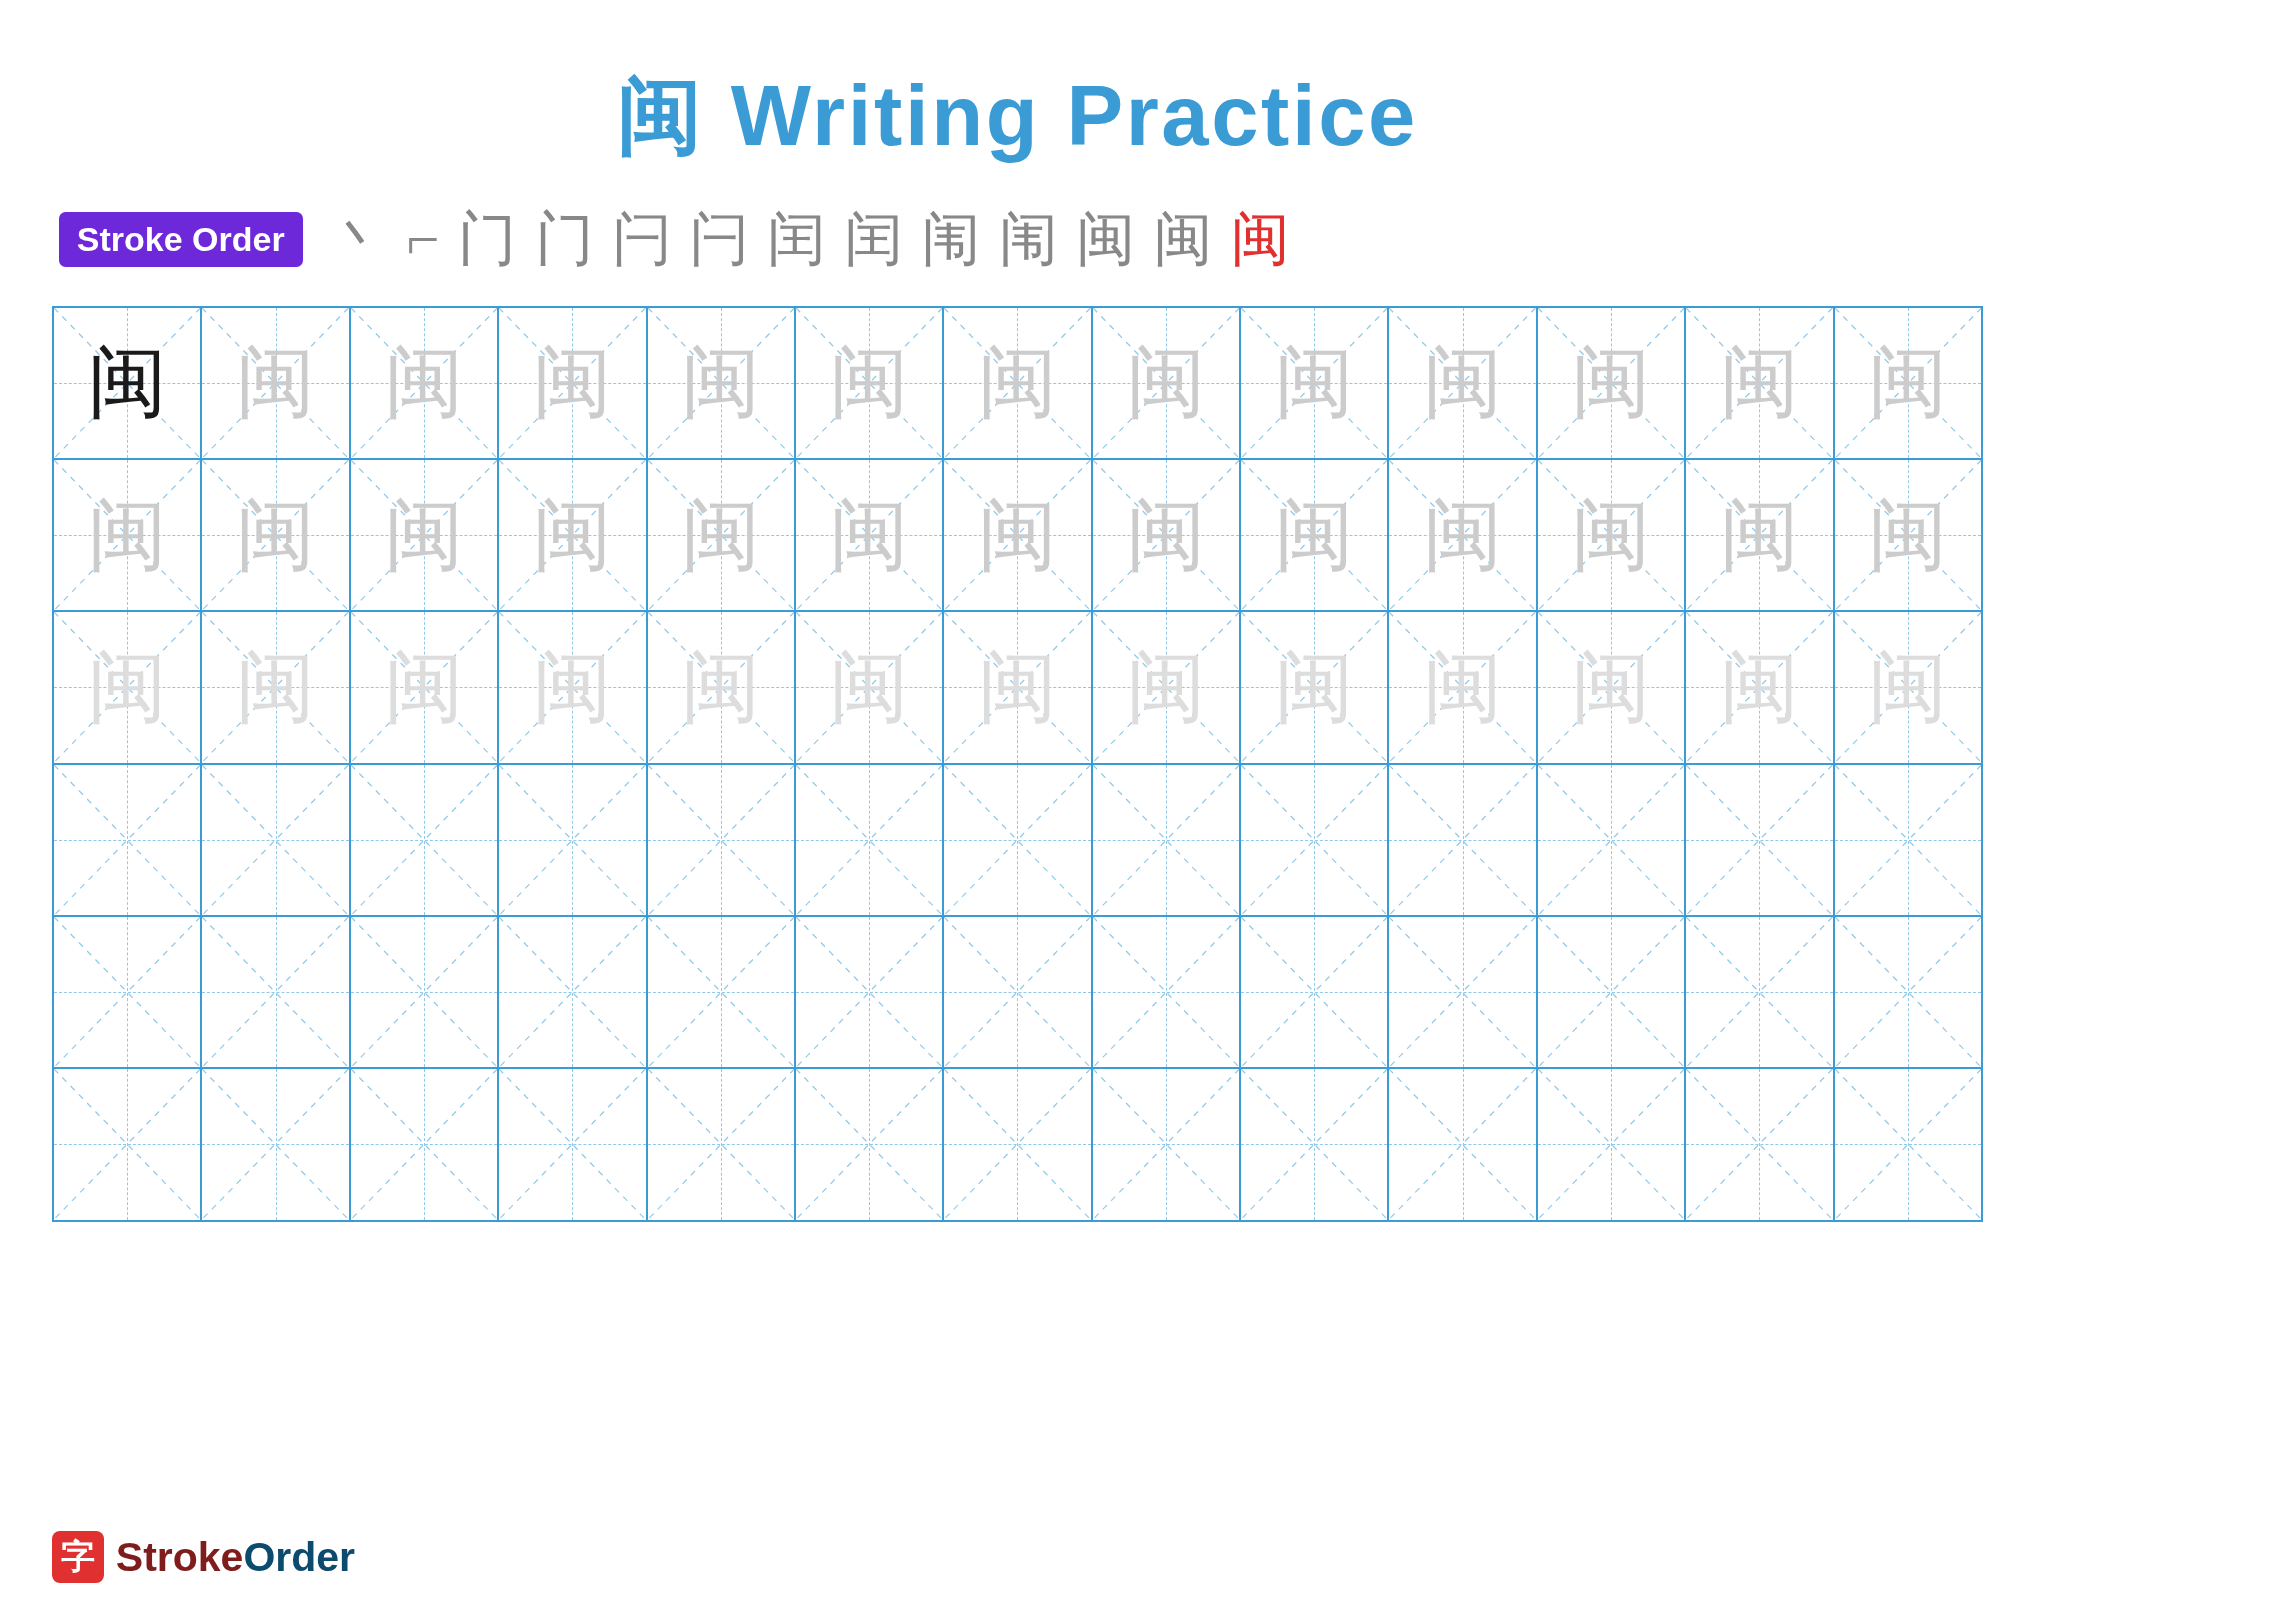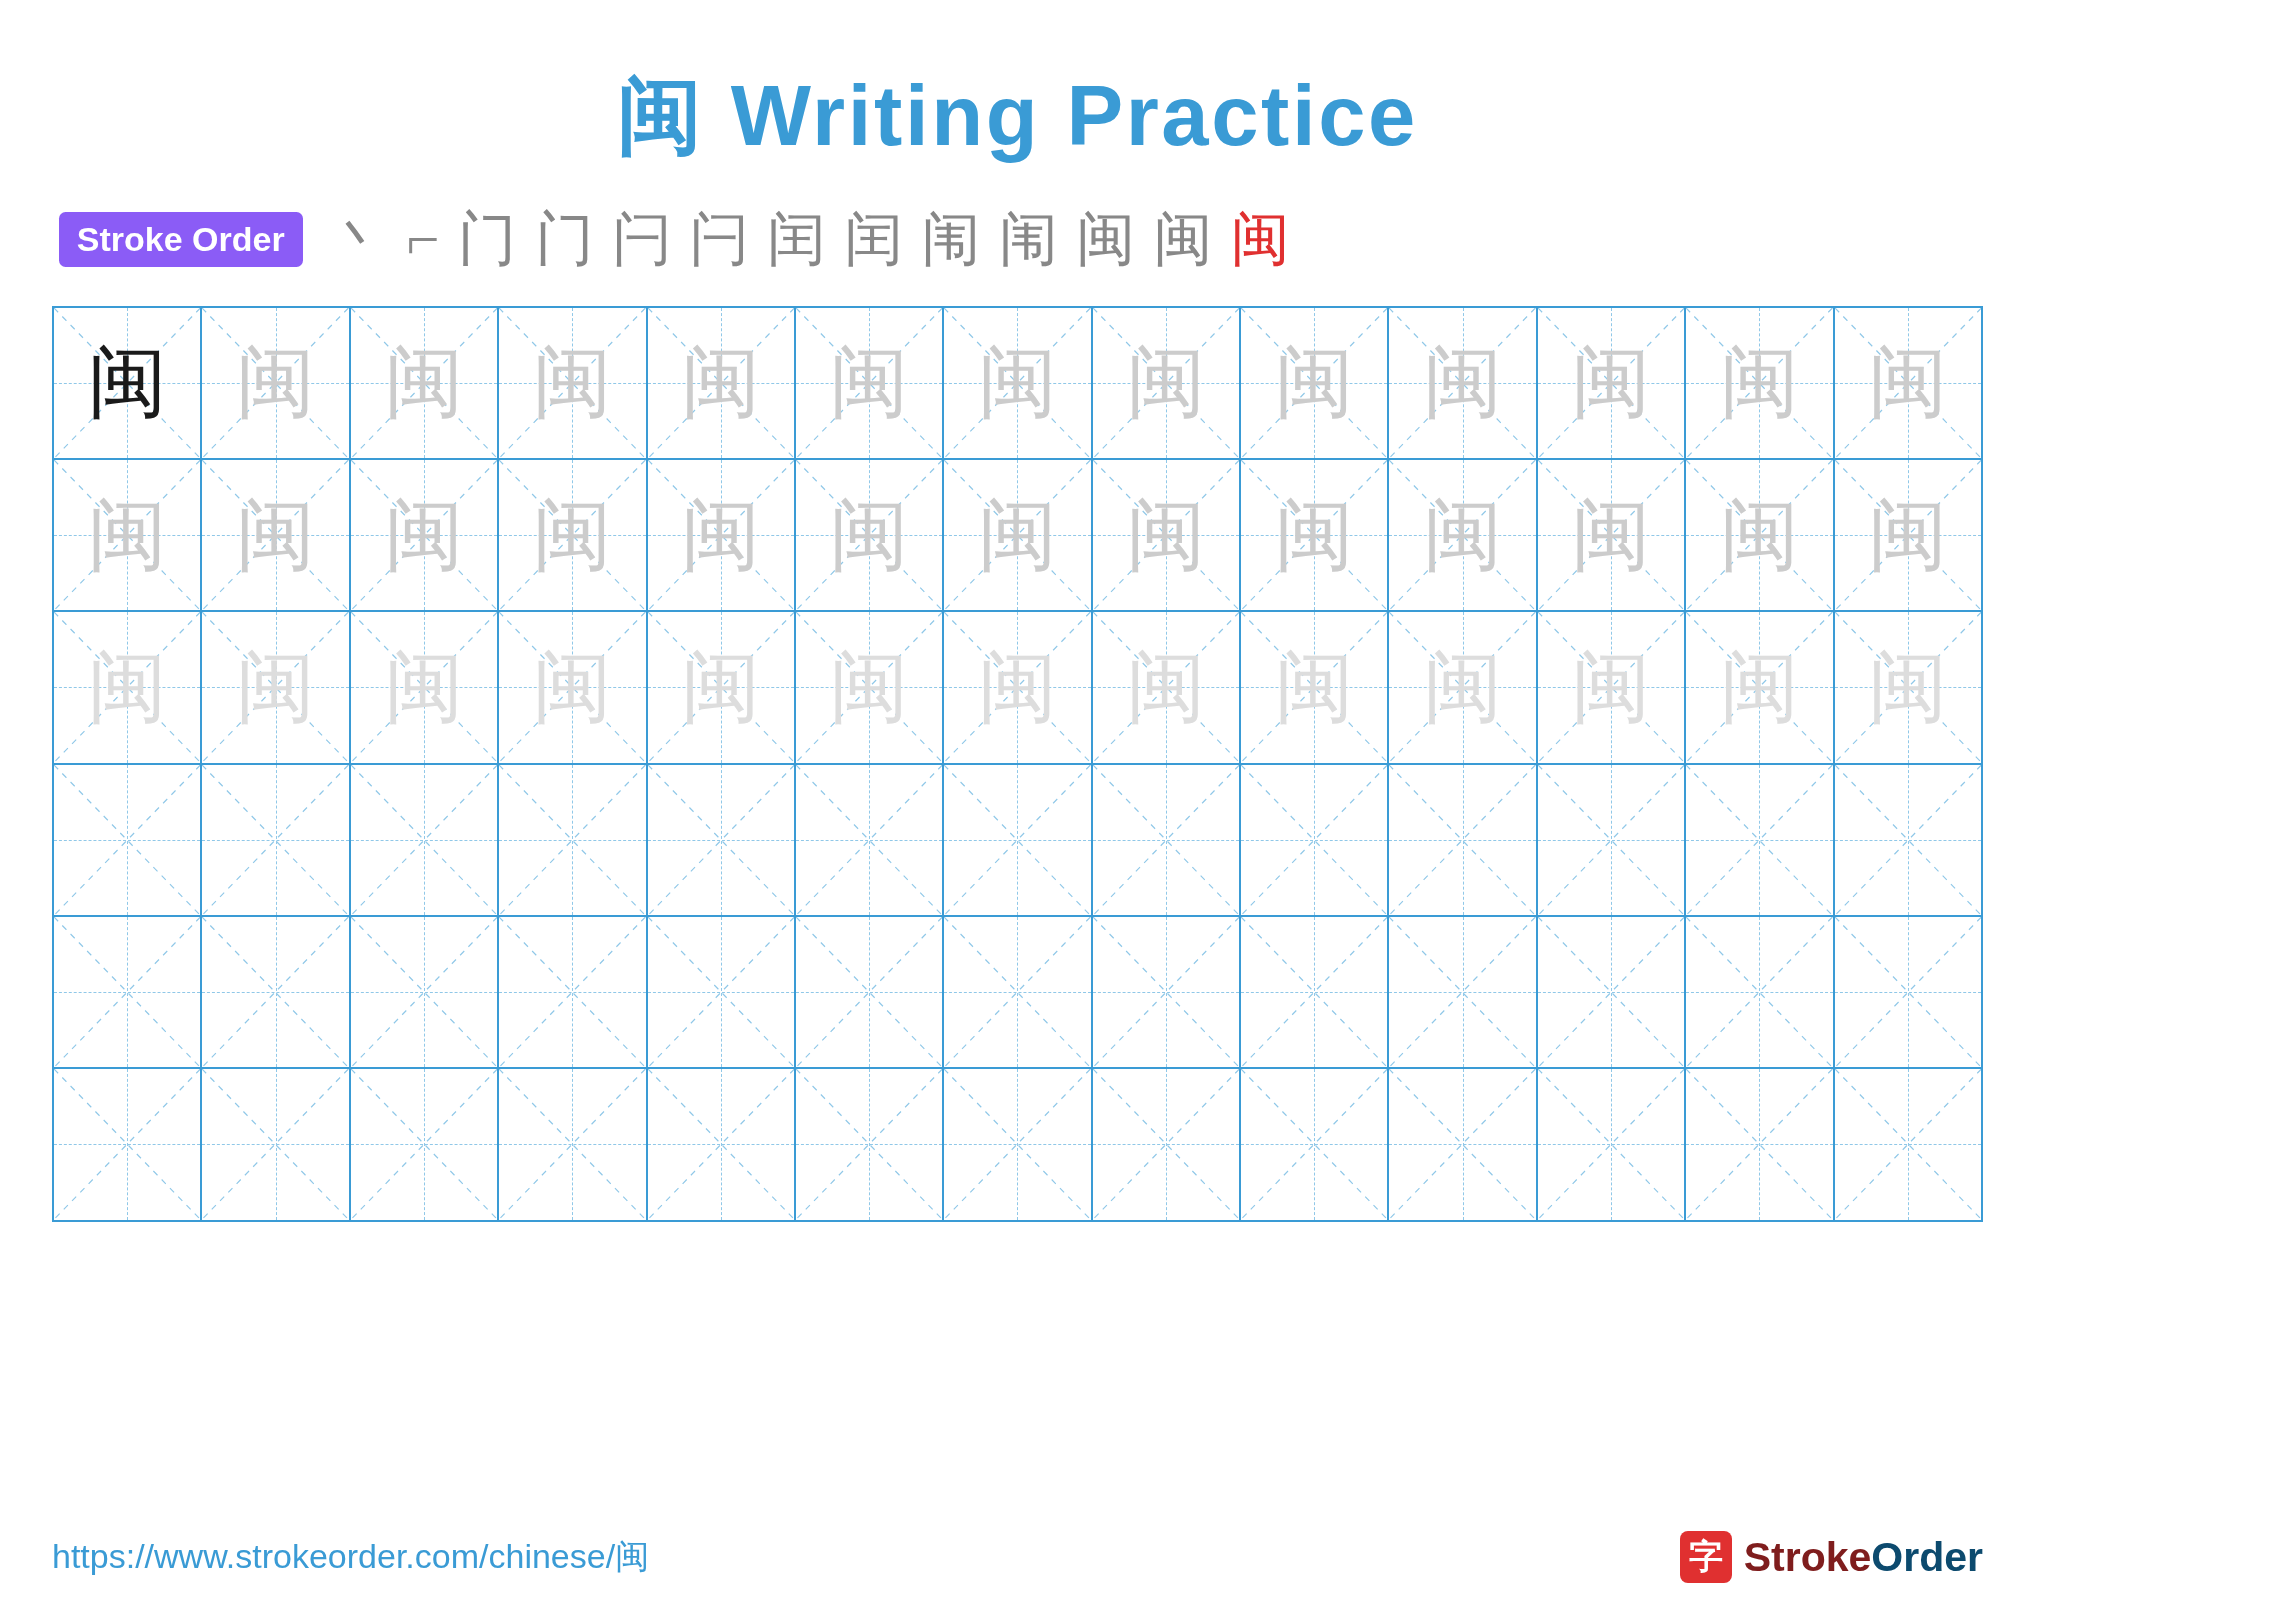--- a/index.html
+++ b/index.html
@@ -39,21 +39,21 @@
 
     
     .stroke-order-row {
       display: flex;
       align-items: center;
       margin-bottom: 26px;
       gap: 13px;
       padding-left: 6.5px;
     }
     .stroke-order-badge {
-      background: #8b5cf6;
+      background: #6d28d9;
       color: white;
       font-size: 34px;
       font-family: Arial, sans-serif;
       font-weight: bold;
       padding: 7.9px 18.3px;
       border-radius: 6.5px;
       white-space: nowrap;
       margin-right: 13px;
     }
     .stroke-chars {
@@ -709,21 +709,20 @@
       </div>
       <div class="grid-cell">
         <svg class="diag" width="100%" height="100%" viewBox="0 0 100 100" preserveAspectRatio="none">
           <line x1="0" y1="0" x2="100" y2="100" stroke="#90c8e8" stroke-width="0.8" stroke-dasharray="4,4"></line>
           <line x1="100" y1="0" x2="0" y2="100" stroke="#90c8e8" stroke-width="0.8" stroke-dasharray="4,4"></line>
         </svg>
       </div>
     </div>
 
   <div class="footer">
-    <span class="footer-url">https://www.strokeorder.com/chinese/闽</span>
     <div class="footer-logo">
       <div class="footer-logo-icon">
         <span>字</span>
       </div>
       <span class="footer-logo-text">
         <span style="color:#7f1d1d">Stroke</span><span>Order</span>
       </span>
     </div>
   </div>
 

